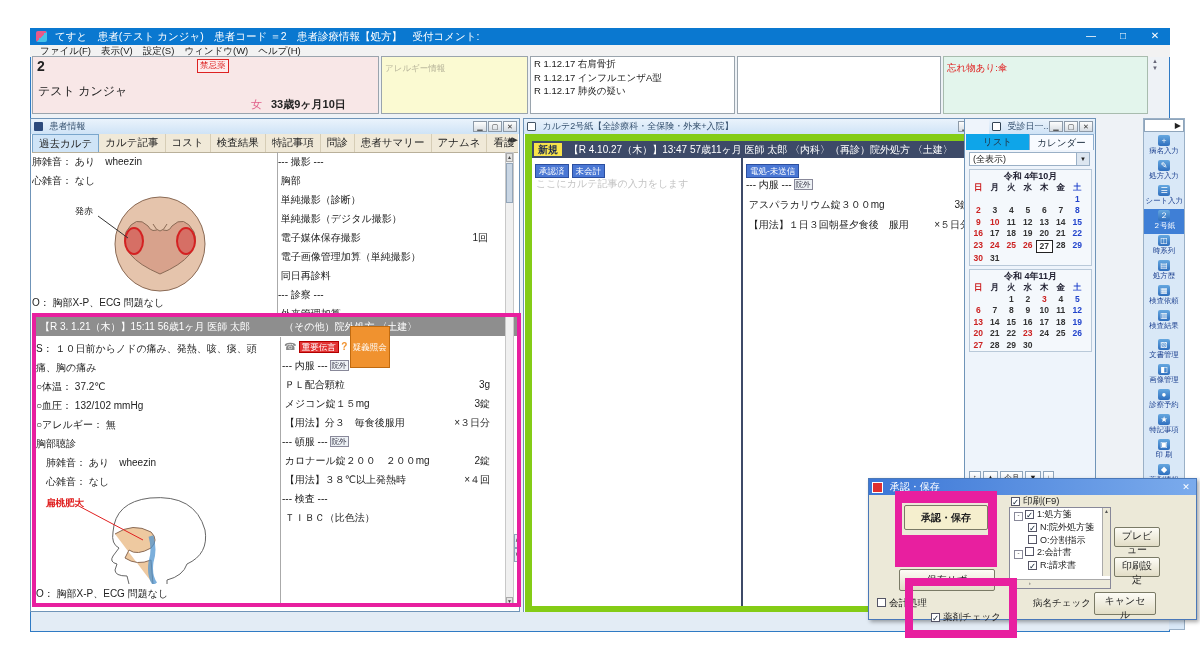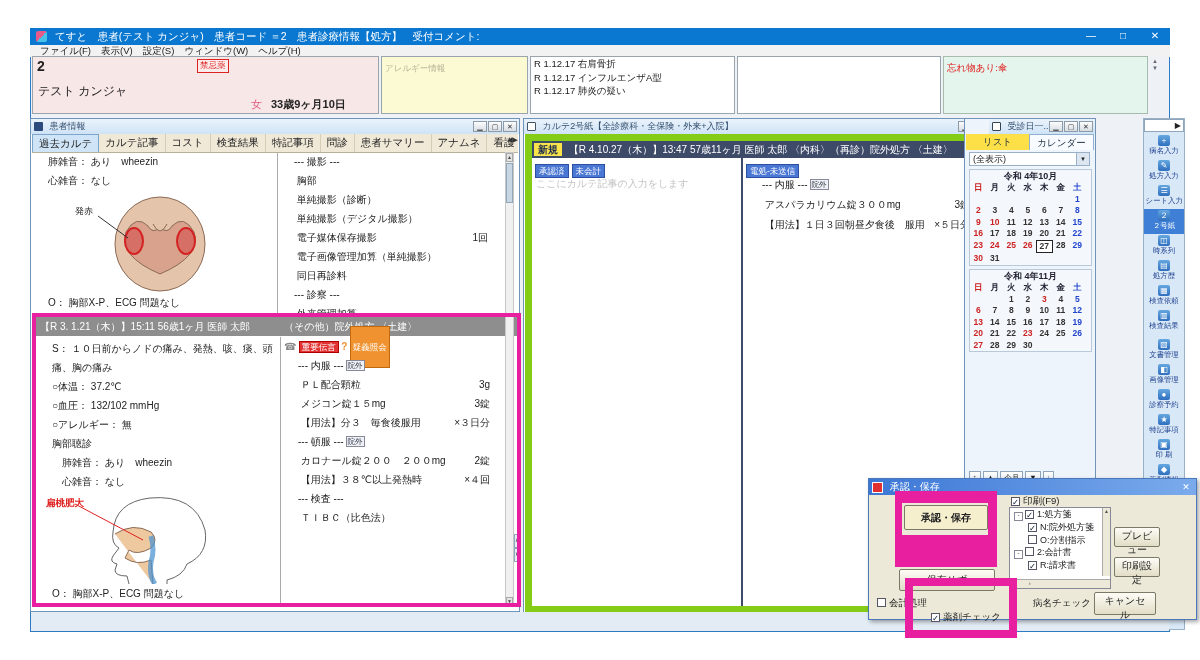--- a/index.html
+++ b/index.html
@@ -37,21 +37,21 @@
   .cbtns{position:absolute;right:2px;top:2px;display:flex;gap:1px;}
   .cbtn{width:14px;height:11px;background:linear-gradient(#fdfdfd,#d7dde3);border:1px solid #8d9aa8;font-size:7px;line-height:9px;text-align:center;color:#333;box-sizing:border-box;}
   .cbtn.red{background:linear-gradient(#f2937f,#d9442a);color:#fff;border-color:#a33;}
   
   #leftwin{left:30px;top:118px;width:490px;height:494px;}
   #lefttabs{position:absolute;left:1px;top:15px;width:486px;height:18px;background:#f0e9d8;border-bottom:1px solid #b9b09a;display:flex;overflow:hidden;}
   #lefttabs .tab{font-size:10.5px;line-height:17px;padding:0 6px;white-space:nowrap;border-right:1px solid #d6cdb6;color:#222;}
   #lefttabs .tab.selected{background:#cfe4f7;border:1px solid #7aa6cc;border-bottom:none;}
   #tabarrows{position:absolute;right:1px;top:17px;font-size:7px;color:#333;}
   .tseph{position:absolute;background:#aaa;}
-  .kline{font-size:10px;line-height:19px;white-space:pre;position:relative;padding-left:16px;}
+  .kline{font-size:10px;line-height:19px;white-space:pre;position:relative;padding-left:0;}
   .kline .q{position:absolute;right:16px;}
   .kline .ib{font-size:7.5px;border:1px solid #889;background:#eef2f6;padding:0 1px;margin-left:2px;vertical-align:1px;color:#334;}
   .kline .ib:empty,.kline .q:empty{display:none;}
   #lw-footer-top,#lw-footer-entry{position:absolute;font-size:10px;}
   #graybar{position:absolute;left:36px;top:317px;width:481px;height:19px;background:#8e8e8e;color:#fff;font-size:10px;line-height:19px;white-space:nowrap;overflow:hidden;}
   #graybar .hr{position:absolute;left:248px;}
   .badgerow{position:absolute;font-size:8.5px;line-height:13px;white-space:nowrap;}
   .b-red{background:#e23333;color:#fff;border:1px solid #b20000;padding:0 2px;}
   .b-orange{background:#f0922f;color:#fff;border:1px solid #c06a10;padding:15px 2px;}
   .b-q{color:#f0922f;font-weight:bold;font-size:10px;}
@@ -68,21 +68,21 @@
   #navyhdr{position:absolute;left:0;top:0;width:100%;height:17px;background:#3d4a68;color:#fff;font-size:10px;line-height:17px;white-space:nowrap;overflow:hidden;}
   #newbadge{display:inline-block;background:#f8e34a;color:#1c2a50;font-weight:bold;padding:0 4px;margin:0 4px 0 2px;height:13px;line-height:13px;margin-top:2px;vertical-align:top;}
   .bluebadge{display:inline-block;background:#4a77d4;color:#fff;font-size:8.5px;line-height:12px;padding:0 3px;margin-right:3px;border:1px solid #2c4fa0;}
   #kdivider{position:absolute;left:209px;top:17px;width:2px;bottom:0;background:#3d4a68;}
   #kplaceholder{position:absolute;left:4px;top:36px;font-size:10px;color:#c3c3c3;}
   #krx{position:absolute;left:214px;top:34px;width:240px;}
   #kbadges-l{position:absolute;left:3px;top:19px;}
   #kbadges-r{position:absolute;left:214px;top:19px;}
   
   #calwin{left:964px;top:118px;width:132px;height:370px;background:#eef4fb;padding-left:24px;}
-  #caltabs{position:absolute;left:1px;top:15px;width:128px;height:16px;background:#fde047;display:flex;}
+  #caltabs{position:absolute;left:1px;top:15px;width:128px;height:16px;background:#0ea5e9;display:flex;}
   #caltabs .tab{flex:1;text-align:center;font-size:9.5px;line-height:15px;color:#234;}
   #caltabs .tab.selected{background:#f8fbff;border:1px solid #8fb0d0;border-bottom:none;}
   #calfilter{position:absolute;left:4px;top:33px;width:121px;height:14px;background:#fff;border:1px solid #9ab0c6;font-size:9px;line-height:13px;box-sizing:border-box;padding-left:3px;}
   #calfilter .dd{position:absolute;right:0;top:0;width:12px;height:12px;background:#dce6f0;border-left:1px solid #9ab0c6;text-align:center;font-size:6px;line-height:12px;}
   .cal{position:absolute;left:4px;width:123px;background:#f4f8fc;border:1px solid #b9c9d9;box-sizing:border-box;}
   .cal .ct{text-align:center;font-size:9px;font-weight:bold;line-height:12px;color:#223;}
   .cal .row{display:flex;}
   .cal .cell{width:16.5px;text-align:center;font-size:8.5px;line-height:11.5px;font-weight:bold;color:#333;box-sizing:border-box;}
   .cal .cell.red{color:#cc2222;} .cal .cell.blue{color:#2244cc;}
   .cal .cell.sel{border:1px solid #222;background:#fff;}

